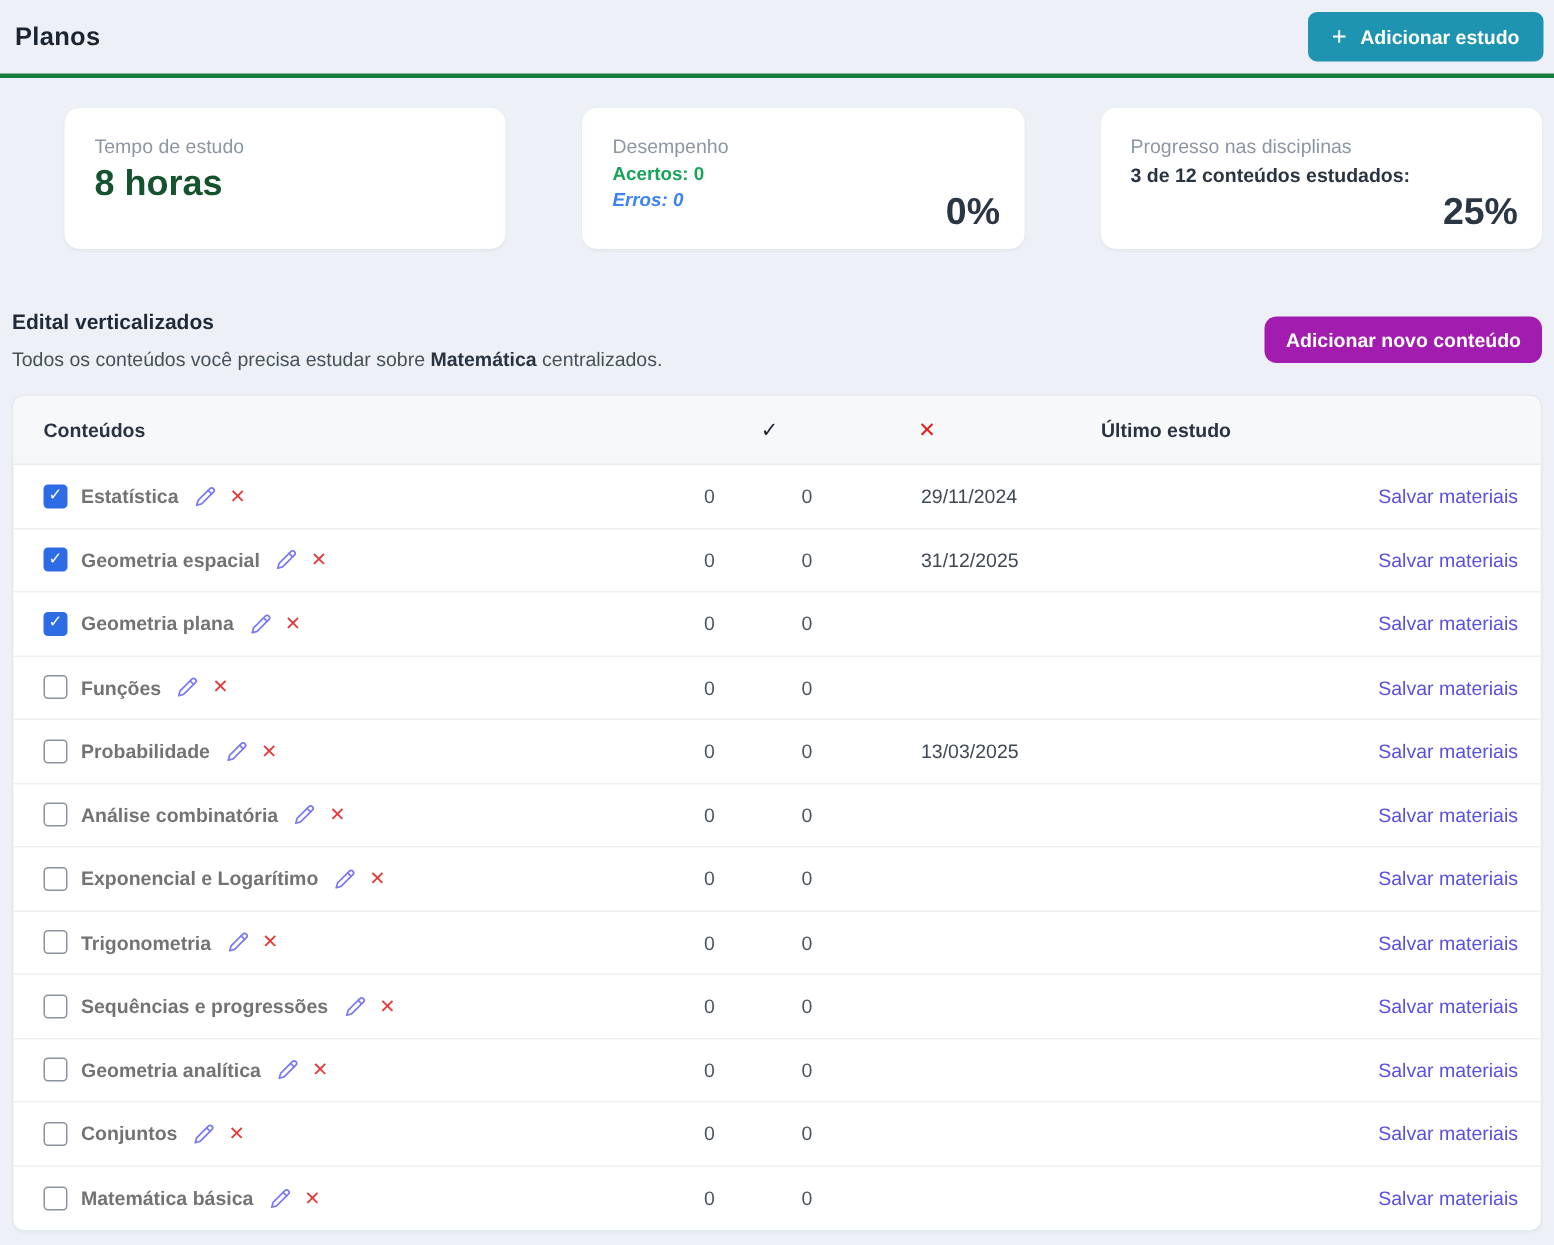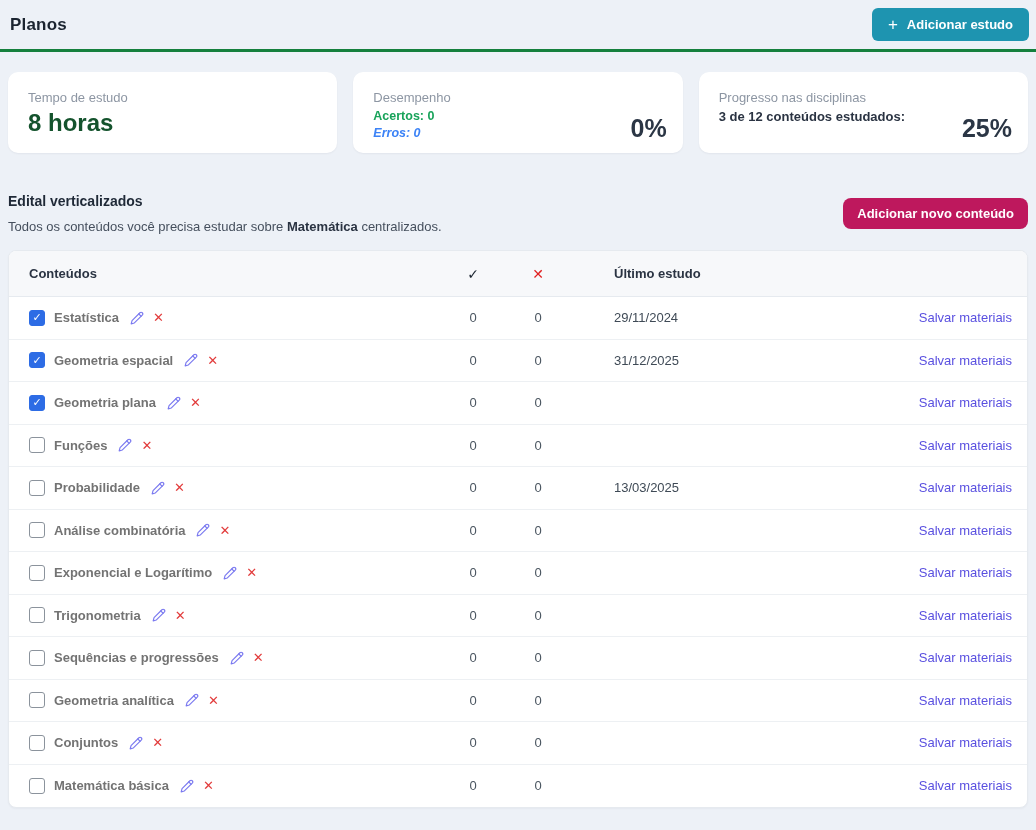--- a/index.html
+++ b/index.html
@@ -29,23 +29,24 @@
   }
   .btn-teal .plus { font-size: 17px; font-weight: 400; line-height: 1; }
 
   
   .cards-row {
     display: flex; gap: 16px;
     margin: 20px 8px 0 8px;
   }
   .card {
     flex: 1; background: #ffffff; border-radius: 10px;
-    height: 81px; padding: 18px 20px 14px 20px;
+    height: 94px; padding: 18px 20px 14px 20px;
     position: relative;
     box-shadow: 0 1px 2px rgba(16,24,40,.05);
+    margin-left: 35px;
   }
   .card-label { font-size: 13px; color: #8d96a3; margin-bottom: 4px; }
   .card-big-value { font-size: 24px; font-weight: 700; color: #14532d; }
   .mini-line { font-size: 12.5px; font-weight: 700; margin-top: 3px; }
   .mini-line.green { color: #18a35a; }
   .mini-line.red { color: #3b82f6; font-style: italic; }
   .card-percent {
     position: absolute; right: 16px; bottom: 10px;
     font-size: 25px; font-weight: 700; color: #2b3645;
   }
@@ -53,21 +54,21 @@
 
   
   .section-row {
     display: flex; align-items: center; justify-content: space-between;
     margin: 40px 8px 0 8px;
   }
   .section-title { font-size: 14px; font-weight: 700; color: #1f2937; margin-bottom: 10px; }
   .section-desc { font-size: 13px; color: #454f5d; }
   .section-desc b { color: #2a3342; }
   .btn-purple {
-    background: #be185d; color: #ffffff;
+    background: #a21caf; color: #ffffff;
     border: none; border-radius: 8px;
     padding: 8px 14px; font-size: 13px; font-weight: 700;
     font-family: inherit; cursor: pointer;
     flex-shrink: 0;
   }
 
   
   .table-card {
     margin: 16px 8px 0 8px;
     background: #ffffff;
@@ -79,21 +80,21 @@
   .t-grid {
     display: grid;
     grid-template-columns: 414px 60px 70px 240px 1fr;
     align-items: center;
     padding: 0 15px 0 20px;
   }
   .t-head {
     height: 46px;
     background: #f7f8fa;
     border-bottom: 1px solid #e6eaef;
-    font-size: 13px; font-weight: 700; color: #2a3342;
+    font-size: 13px; font-weight: 700; color: #2a3342; gap: 40px;
   }
   .th-center { text-align: center; }
   .th-check { color: #1b2430; font-size: 14px; }
   .th-x { color: #e02020; font-size: 14px; }
   .th-last { padding-left: 41px; }
   .t-row {
     height: 42.5px;
     border-bottom: 1px solid #edf0f3;
     font-size: 13px;
   }

